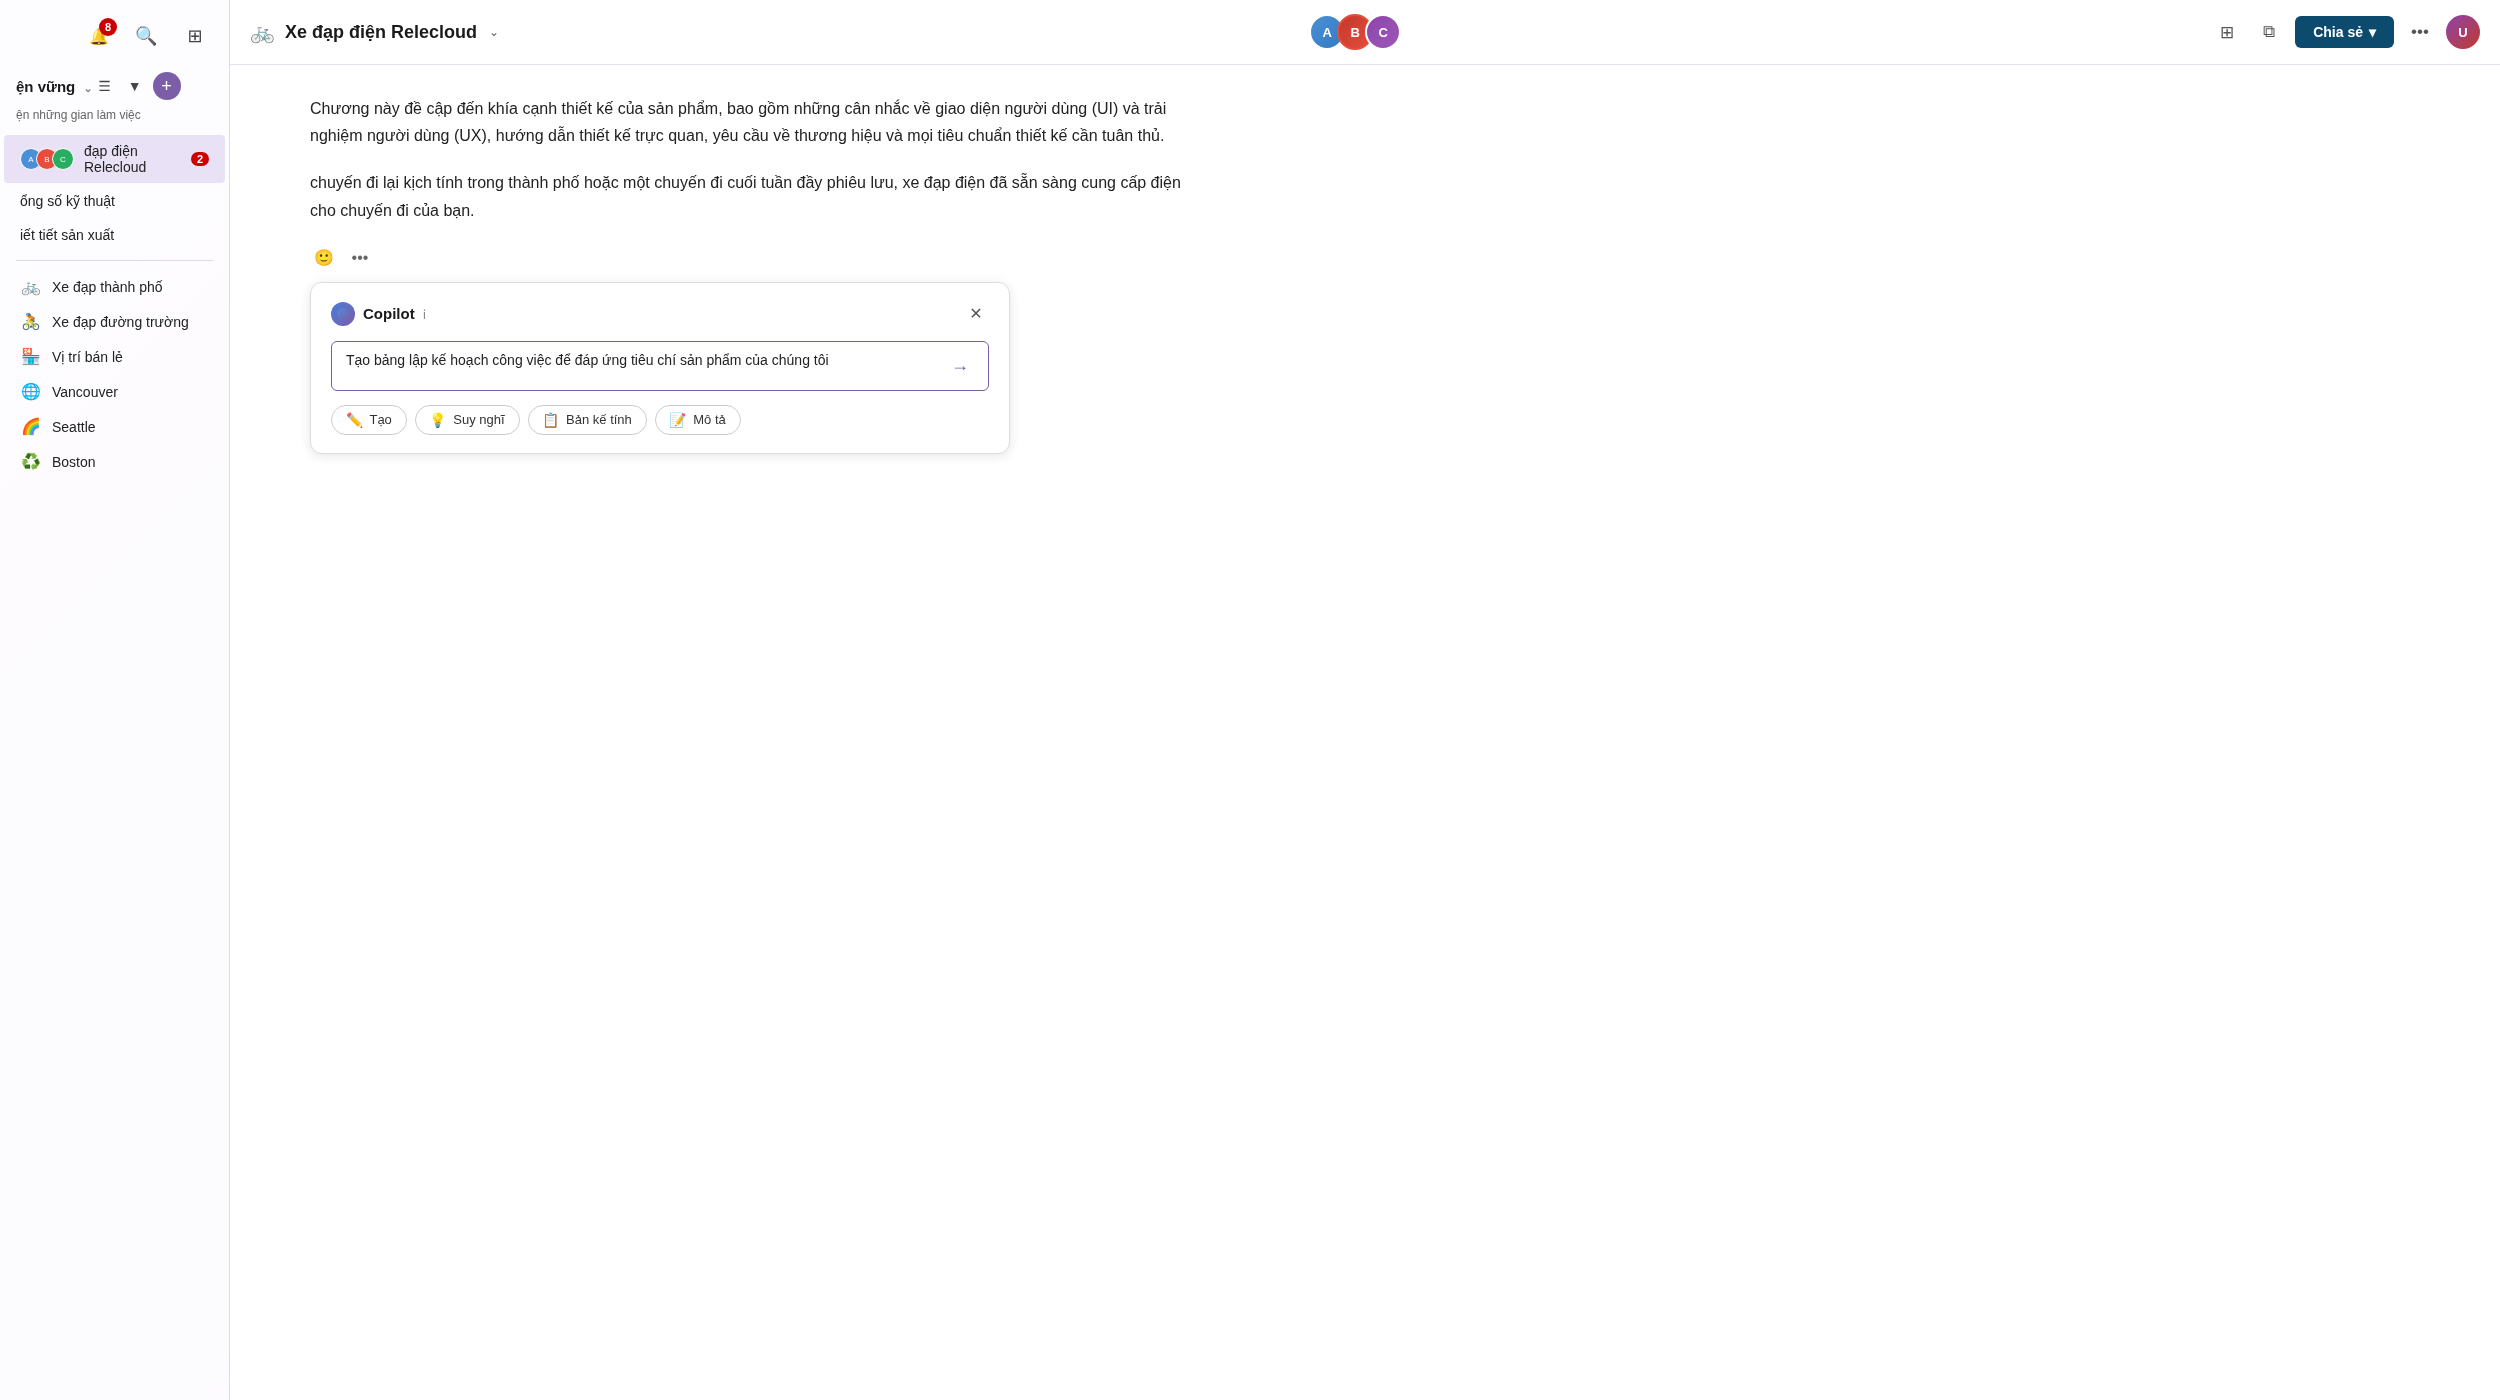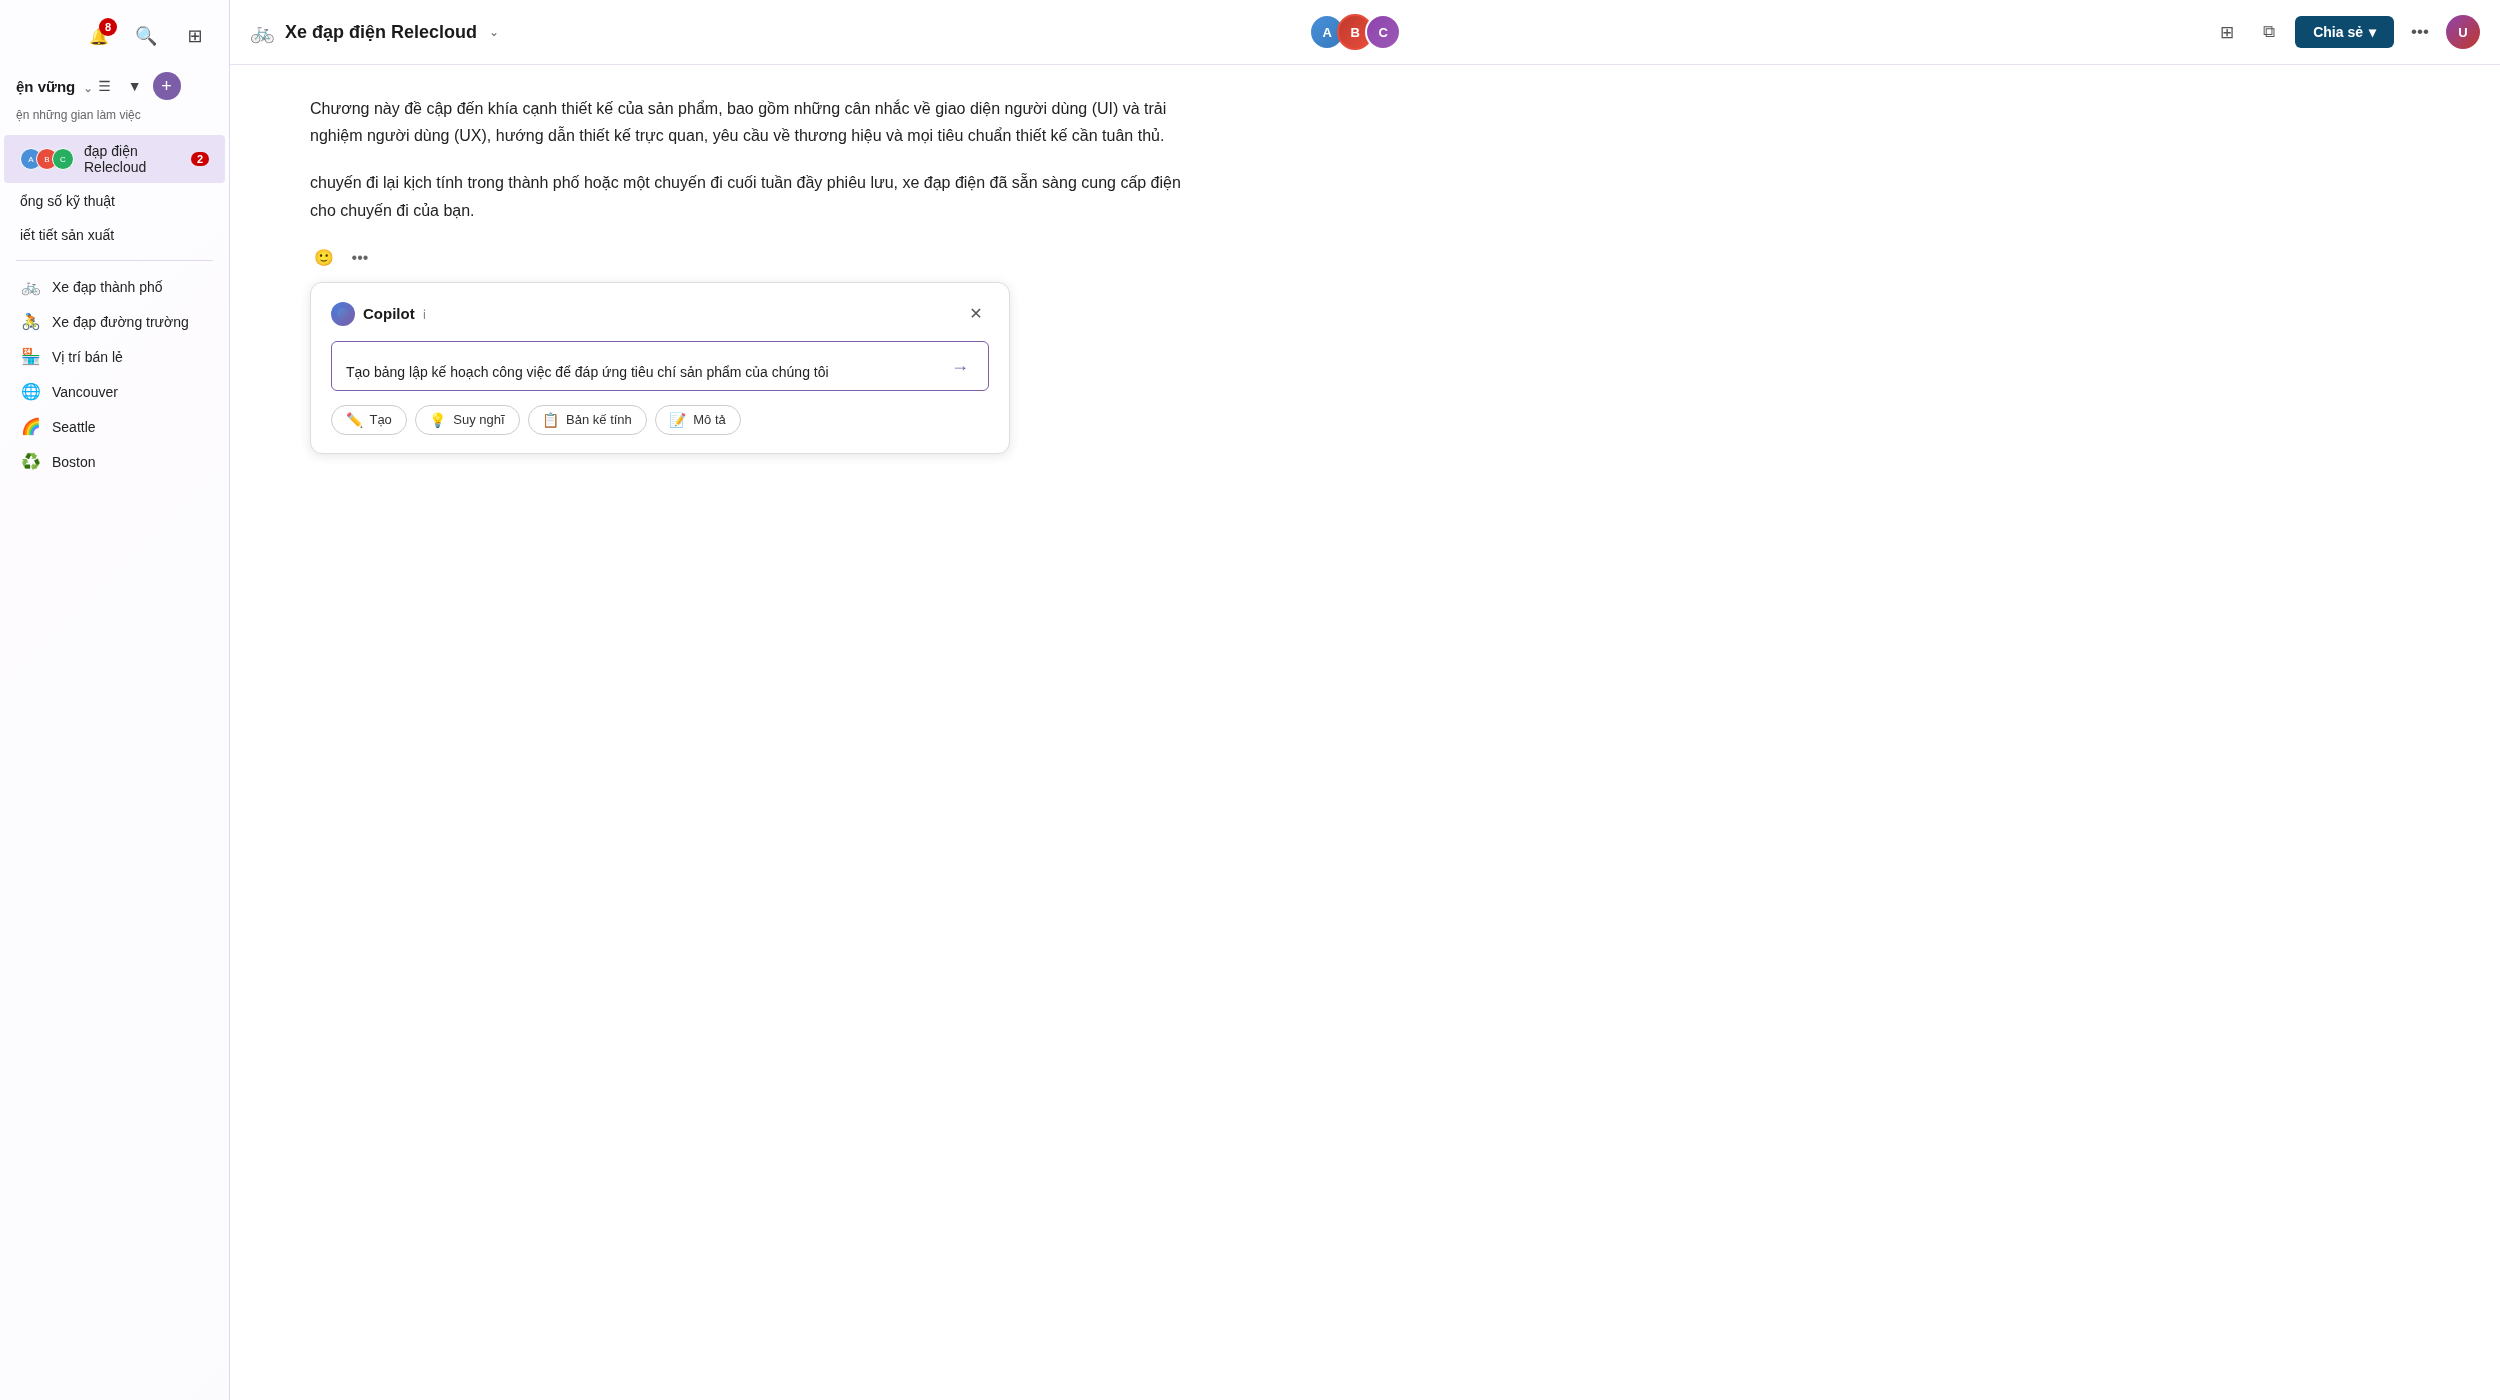--- a/index.html
+++ b/index.html
@@ -395,21 +395,21 @@
       align-items: center;
       justify-content: center;
       cursor: pointer;
       color: #555;
       font-size: 16px;
       border-radius: 4px;
     }
 
     .copilot-input-row {
       display: flex;
-      align-items: flex-end;
+      align-items: flex-start;
       border: 1.5px solid #7b5ea7;
       border-radius: 6px;
       padding: 10px 14px;
       margin-bottom: 14px;
     }
 
     .copilot-input {
       flex: 1;
       border: none;
       outline: none;

